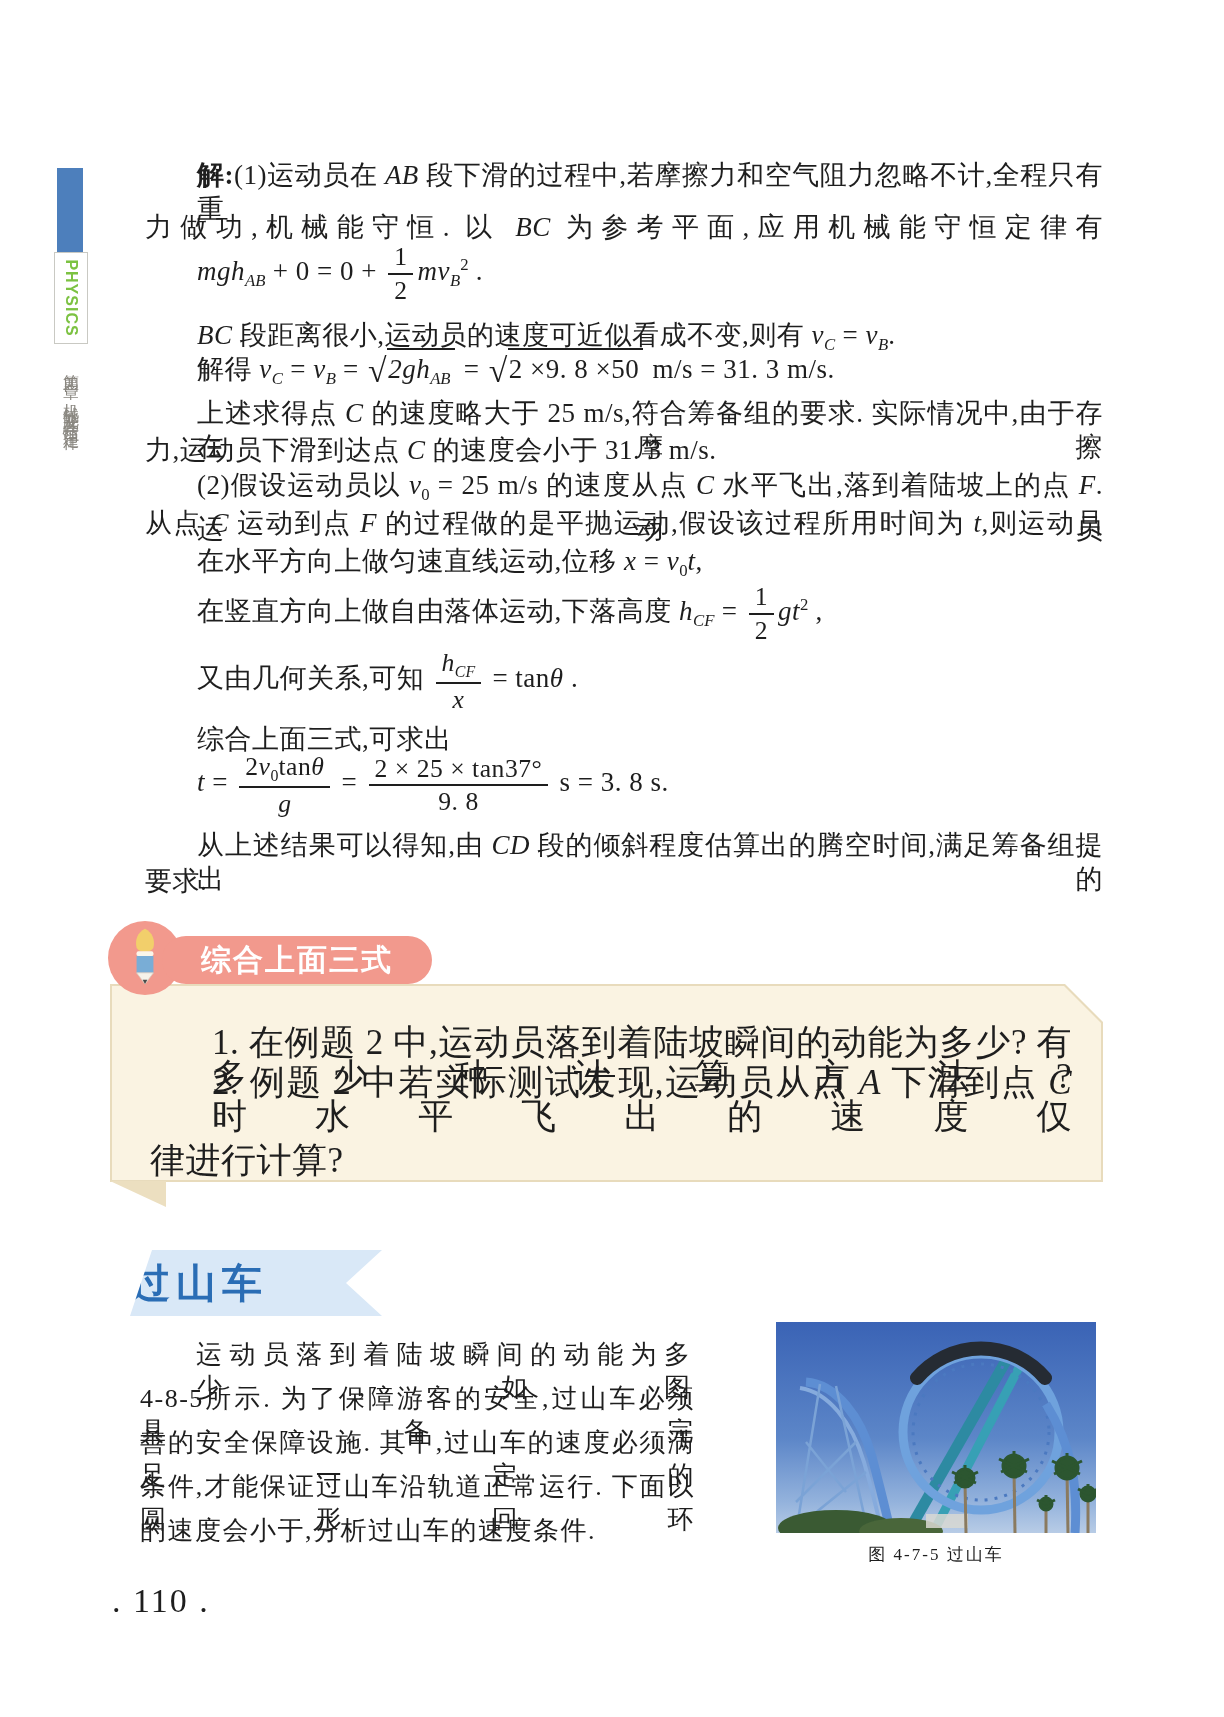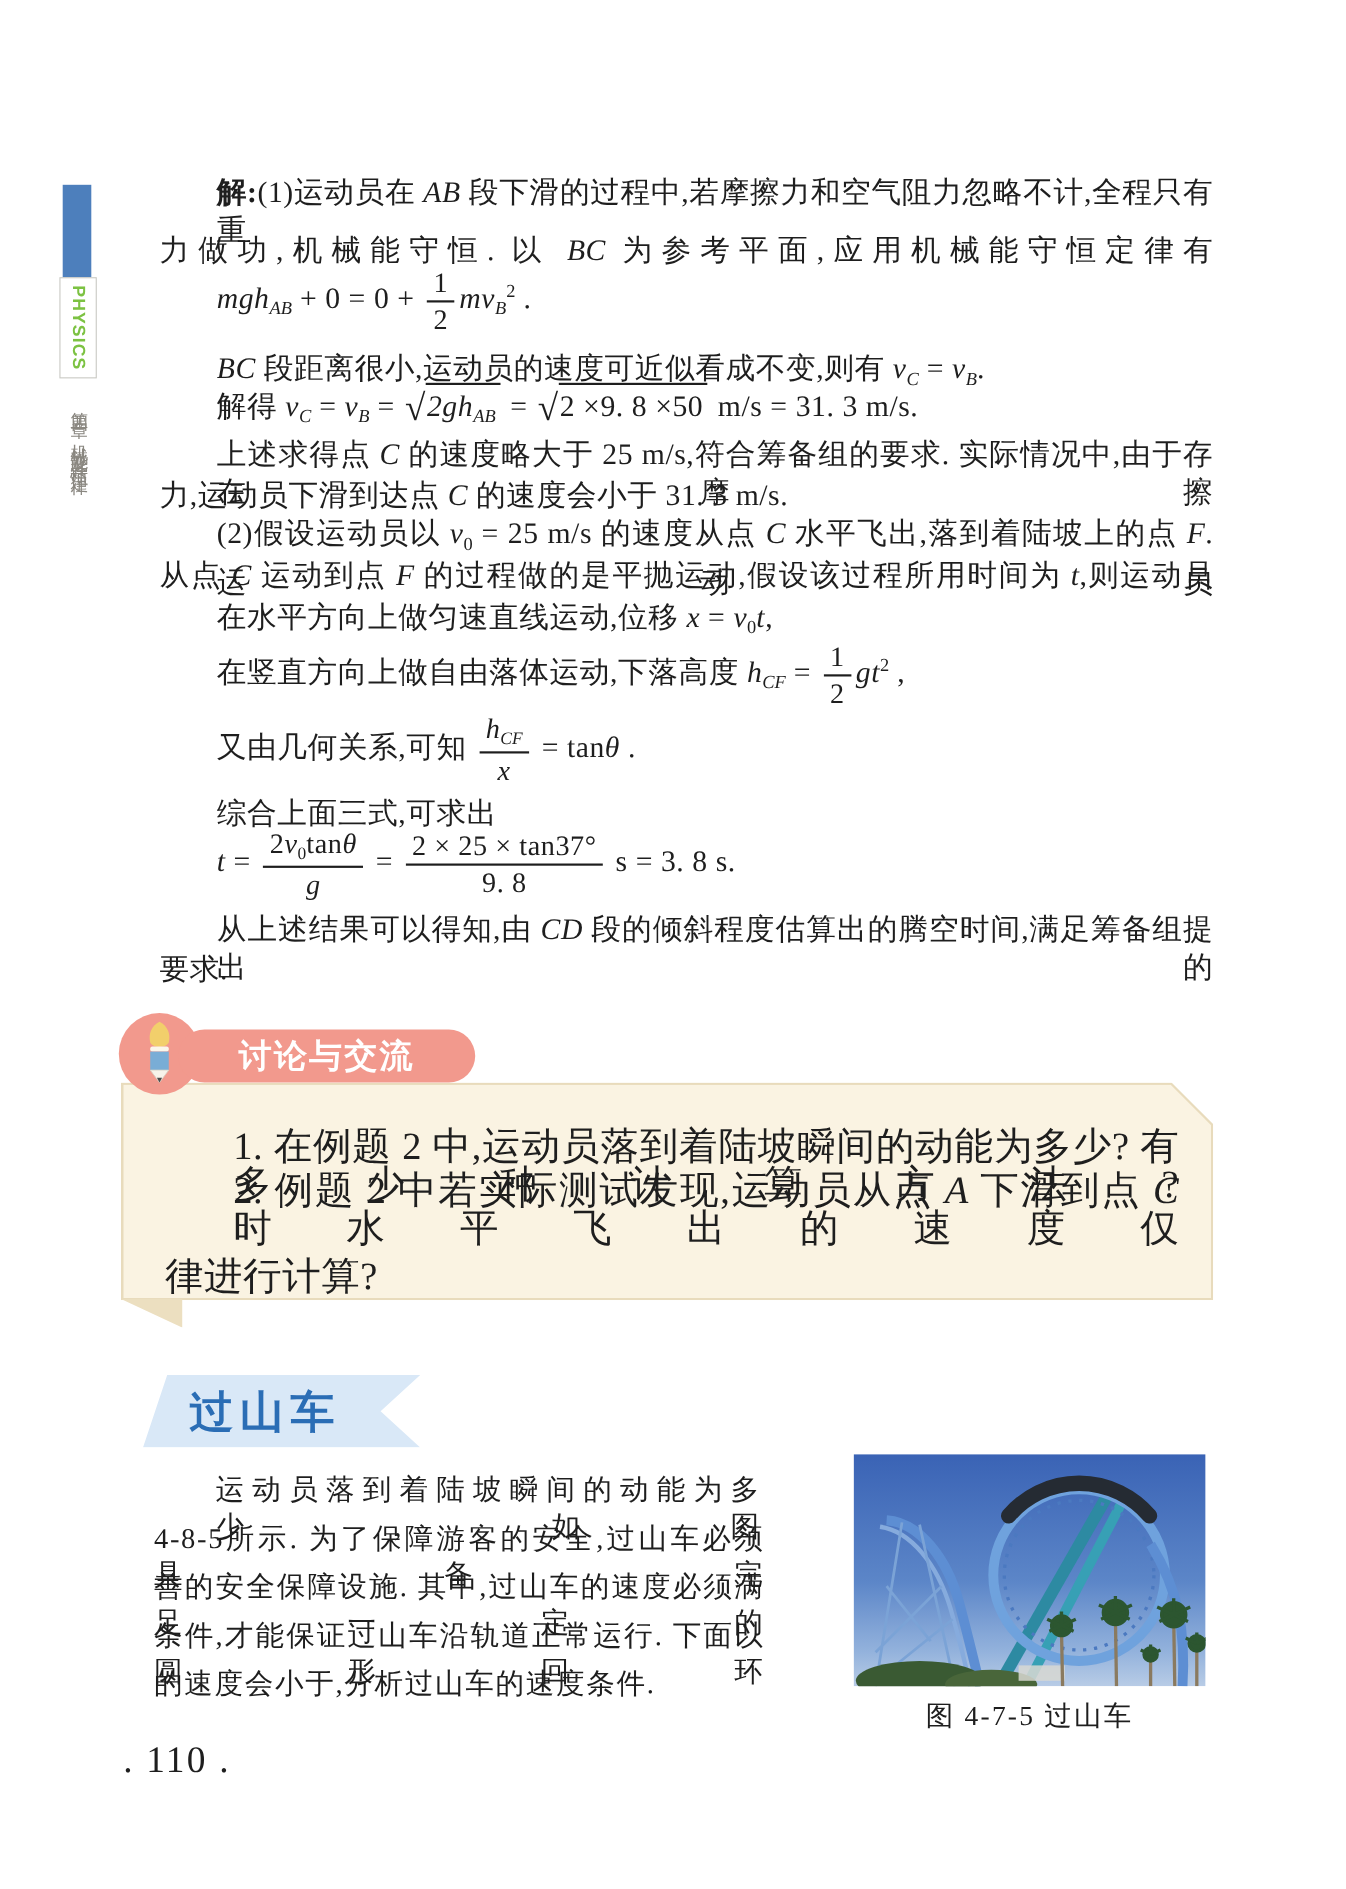--- a/index.html
+++ b/index.html
@@ -47,34 +47,34 @@
                background:#f2998d;display:flex;align-items:center;justify-content:center;}
   .disc-pill{position:absolute;left:162px;top:936px;width:270px;height:48px;border-radius:26px;
              background:#f2998d;display:flex;align-items:center;justify-content:center;
              font-family:"Liberation Sans",sans-serif;font-weight:bold;font-size:30px;color:#ffffff;
              letter-spacing:2px;}
   .disc-item{position:absolute;font-size:35px;line-height:34px;letter-spacing:0.5px;}
 
   
   .banner{position:absolute;left:130px;top:1250px;width:252px;height:66px;background:#d9e8f7;
           clip-path:polygon(22px 0,100% 0,calc(100% - 36px) 50%,100% 100%,0 100%);
-          display:flex;align-items:center;justify-content:center;padding-right:30px;
+          display:flex;align-items:center;padding-right:30px;
           box-sizing:border-box;}
   .banner span{font-family:"Liberation Sans",sans-serif;font-weight:bold;font-size:40px;
                color:#2a6db5;letter-spacing:6px;}
 
   
   .rc-ln{position:absolute;left:140px;width:555px;font-size:26px;line-height:33px;
          letter-spacing:1.5px;}
   .rc-ind{padding-left:56px;box-sizing:border-box;letter-spacing:5px;}
 
   
   .photo{position:absolute;left:776px;top:1322px;width:320px;height:211px;}
   .caption{position:absolute;left:766px;top:1543px;width:340px;text-align:center;
-           font-size:25px;letter-spacing:2px;}
+           font-size:17px;letter-spacing:2px;}
   .pagenum{position:absolute;left:112px;top:1582px;font-size:34px;letter-spacing:2px;}
 </style>
 </head>
 <body>
 
 <div class="page">
 
   <div class="blue-block"></div>
   <div class="physics-box">
     <span>PHYSICS</span>
@@ -107,21 +107,21 @@
       <svg width="38" height="58" viewBox="0 0 40 62">
         <path d="M20,2 C28,6 31,14 29,22 C27,28 13,28 11,22 C9,14 12,6 20,2 Z" fill="#f2cf6b"></path>
         <rect x="11" y="26" width="18" height="5" rx="2" fill="#fbf6ea"></rect>
         <rect x="11" y="31" width="18" height="18" fill="#79add6"></rect>
         <path d="M11,49 L29,49 L20,61 Z" fill="#f7f3ea" stroke="#d8d2c4" stroke-width="0.8"></path>
         <path d="M17.5,56.5 L22.5,56.5 L20,61 Z" fill="#4a4a4a"></path>
       </svg>
     </span>
   </div>
   <div class="disc-pill">
-    <span>讨论与交流</span>
+    <span>综合上面三式</span>
   </div>
   <div class="disc-item just" style="left:212px;top:1026px;width:860px">1. 在例题 2 中,运动员落到着陆坡瞬间的动能为多少? 有多少种计算方法?</div>
   <div class="disc-item just" style="left:212px;top:1066px;width:860px">2. 例题 2 中若实际测试发现,运动员从点 <span class="i">A</span> 下滑到点 <span class="i">C</span> 时水平飞出的速度仅</div>
   <div class="disc-item" style="left:150px;top:1144px;width:922px">律进行计算?</div>
 
   <div class="banner">
     <span>过山车</span>
   </div>
 
   <div class="rc-ln rc-ind just" style="top:1338px">运动员落到着陆坡瞬间的动能为多少,如图</div>

